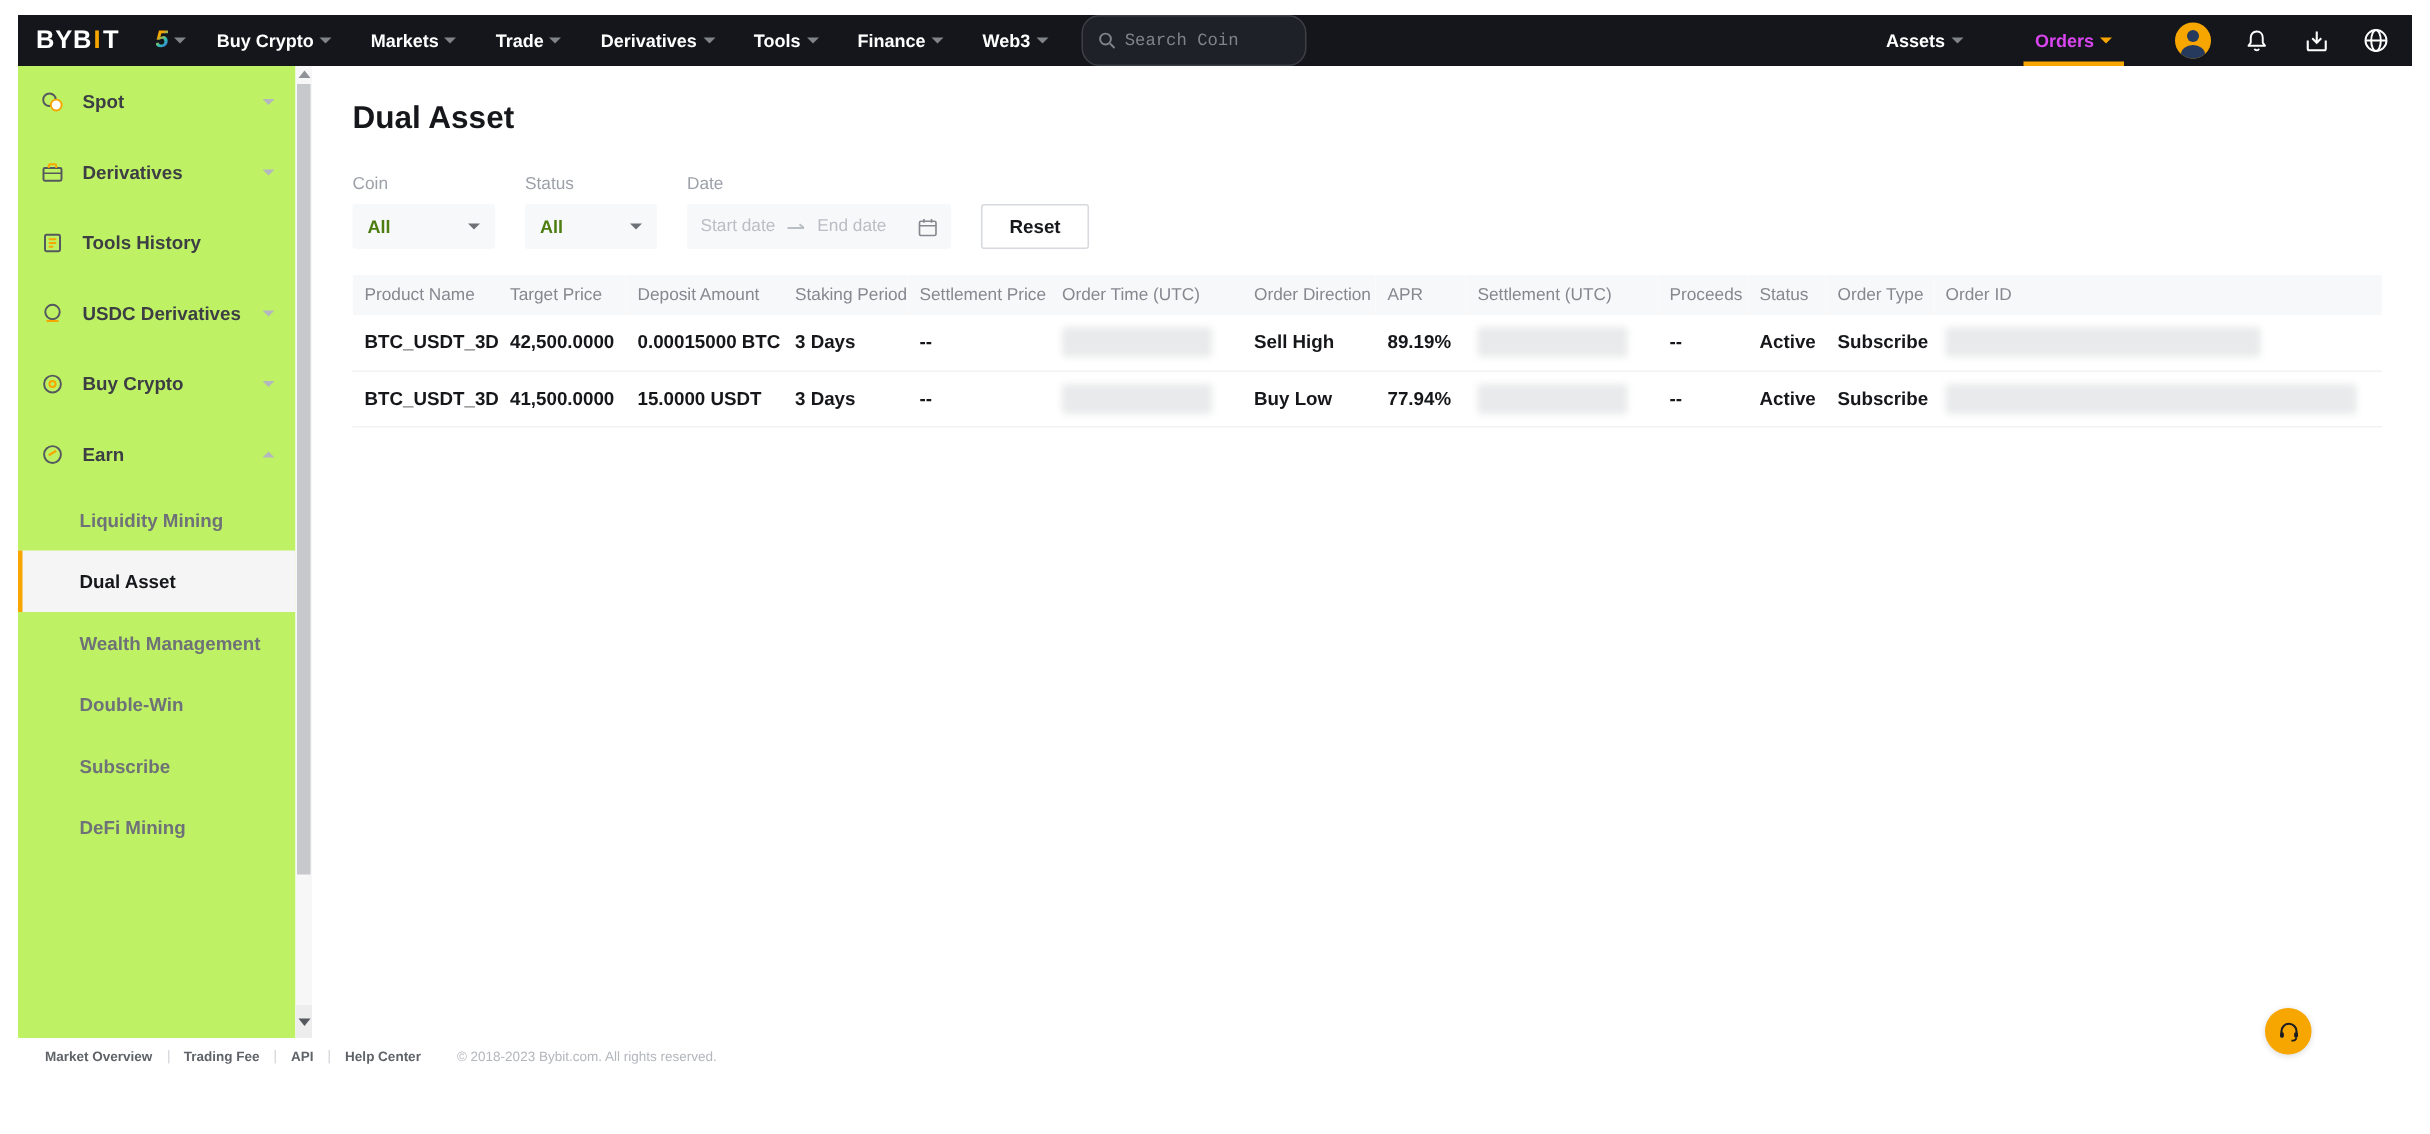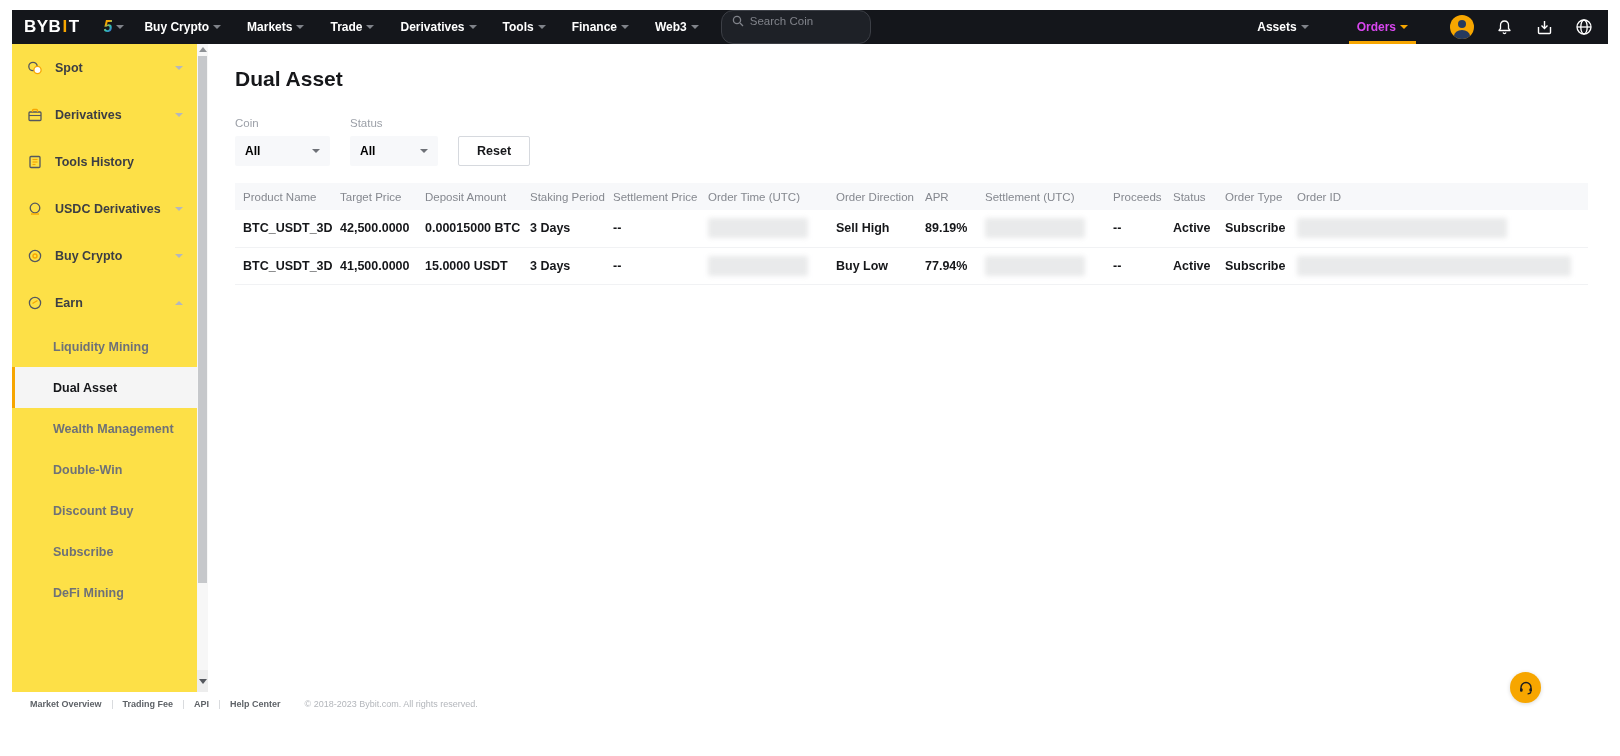--- a/index.html
+++ b/index.html
@@ -14,35 +14,35 @@
   .logo .accent { color:#f7a600; font-style:normal; margin:0 1px; }
   .anniv { display:flex; align-items:center; margin-right:20px; }
   .anniv-5 { font-size:16px; font-weight:bold; font-style:italic;
     background:linear-gradient(135deg,#f7a600 30%,#2ec4b6 55%,#3b6bd6 80%);
     -webkit-background-clip:text; background-clip:text; color:transparent; }
   .caret { width:0; height:0; border-left:4px solid transparent; border-right:4px solid transparent;
     border-top:4px solid #80838a; display:inline-block; margin-left:4px; }
   .caret.orange { border-top-color:#f7a600; }
   .nav-menu { display:flex; align-items:center; gap:26px; }
   .nav-item { display:flex; align-items:center; color:#ffffff; font-size:12px; font-weight:700; cursor:pointer; }
-  .search-pill { display:flex; align-items:flex-end; margin-left:22px; width:150px; height:24px;
-    background:#1e2127; border:1px solid #3c3f46; border-radius:12px; padding:16px 10px; gap:6px; }
+  .search-pill { display:flex; align-items:center; margin-left:22px; width:150px; height:24px;
+    background:#1e2127; border:1px solid #3c3f46; border-radius:12px; padding:16px 10px; gap:6px;font-family:Liberation Mono, monospace; }
   .search-pill span { color:#80838a; font-size:11.5px; }
   .nav-right { margin-left:auto; display:flex; align-items:center; gap:16px; }
   .nav-right .nav-item { padding:0 16px; height:34px; }
   .nav-item.orders { color:#d946ef; position:relative; }
   .orders-underline { position:absolute; left:8px; right:8px; bottom:0; height:3px; background:#f7a600; }
   .nav-icons { display:flex; align-items:center; gap:20px; margin-left:10px; }
   .nav-icon { width:20px; height:20px; display:flex; align-items:center; justify-content:center; cursor:pointer; }
   .avatar { width:24px; height:24px; border-radius:50%; background:#f7a600; overflow:hidden; position:relative; cursor:pointer; }
   .avatar .head { position:absolute; left:8px; top:5px; width:8px; height:8px; border-radius:50%; background:#263a5e; }
   .avatar .body { position:absolute; left:4px; top:15px; width:16px; height:12px; border-radius:50% 50% 0 0; background:#263a5e; }
 
   
-  .sidebar { position:absolute; left:12px; top:44px; width:185px; height:648px; background:#fde047; }
+  .sidebar { position:absolute; left:12px; top:44px; width:185px; height:648px; background:#bef264; }
   .side-item { height:47px; display:flex; align-items:center; padding:0 14px 0 15px; cursor:pointer; }
   .side-item .lbl { font-size:12.5px; font-weight:700; color:#3c3e44; margin-left:12px; }
   .side-item .chev { margin-left:auto; }
   .chev-down { width:0; height:0; border-left:4px solid transparent; border-right:4px solid transparent; border-top:4px solid #b4b7bd; }
   .chev-up   { width:0; height:0; border-left:4px solid transparent; border-right:4px solid transparent; border-bottom:4px solid #b4b7bd; }
   .sub-item { height:41px; display:flex; align-items:center; padding-left:41px; cursor:pointer; }
   .sub-item .lbl { font-size:12.5px; font-weight:700; color:#6e7177; }
   .sub-item.active { background:#f5f5f5; border-left:3px solid #f7a600; padding-left:38px; }
   .sub-item.active .lbl { color:#16171a; }
   .side-scroll { position:absolute; left:197px; top:44px; width:11px; height:648px; background:#f7f7f7; }
@@ -54,21 +54,21 @@
   .scroll-down { width:0; height:0; border-left:4px solid transparent; border-right:4px solid transparent; border-top:5px solid #55585e; }
 
   
   .main { position:absolute; left:235px; top:44px; width:1353px; }
   .page-title { margin-top:23px; font-size:21px; font-weight:700; color:#16171a; }
   .filters { display:flex; align-items:flex-end; margin-top:26px; gap:20px; }
   .fgroup { display:flex; flex-direction:column; gap:7px; }
   .flabel { font-size:11.5px; color:#9ca0a8; }
   .select { width:95px; height:30px; background:#f7f8fa; border-radius:2px; display:flex;
     align-items:center; padding:0 10px; cursor:pointer; }
-  .select .val { font-size:12px; font-weight:700; color:#000000; }
+  .select .val { font-size:12px; font-weight:700; color:#4d7c0f; }
   .select .caret2 { margin-left:auto; width:0; height:0; border-left:4px solid transparent;
     border-right:4px solid transparent; border-top:4px solid #6e7177; }
   .select.status { width:88px; }
   .daterange { width:176px; height:30px; background:#f7f8fa; border-radius:2px; display:flex;
     align-items:center; padding:0 9px; gap:7px; cursor:pointer; }
   .daterange .ph { font-size:11.5px; color:#b9bdc4; }
   .reset-btn { height:30px; padding:0 18px; background:#fff; border:1px solid #d6d9de; border-radius:2px;
     font-size:12.5px; font-weight:700; color:#16171a; cursor:pointer; margin-left:0; font-family:inherit; }
 
   
@@ -241,23 +241,20 @@
     <div class="sub-item active">
         <span class="lbl">Dual Asset</span>
       </div>
     <div class="sub-item">
         <span class="lbl">Wealth Management</span>
       </div>
     <div class="sub-item">
         <span class="lbl">Double-Win</span>
       </div>
     <div class="sub-item">
-        <span class="lbl">Discount Buy</span>
-      </div>
-    <div class="sub-item">
         <span class="lbl">Subscribe</span>
       </div>
     <div class="sub-item">
         <span class="lbl">DeFi Mining</span>
       </div>
   </div>
 
   <div class="side-scroll">
     <span class="scroll-up"></span>
     <span class="scroll-thumb"></span>
@@ -275,20 +272,37 @@
         <div class="select">
           <span class="val">All</span>
           <span class="caret2"></span>
         </div>
       </div>
       <div class="fgroup">
         <span class="flabel">Status</span>
         <div class="select status">
           <span class="val">All</span>
           <span class="caret2"></span>
+        </div>
+      </div>
+      <div class="fgroup">
+        <span class="flabel">Date</span>
+        <div class="daterange">
+          <span class="ph">Start date</span>
+          <svg width="14" height="8" viewBox="0 0 14 8">
+              <line x1="1" y1="5" x2="12" y2="5" stroke="#b9bdc4" stroke-width="1.2"></line>
+              <path d="M9 2.5 12 5" stroke="#b9bdc4" stroke-width="1.2" fill="none"></path>
+            </svg>
+          <span class="ph">End date</span>
+          <svg width="13" height="13" viewBox="0 0 13 13" style="margin-left:auto">
+              <rect x="1" y="2.5" width="11" height="9.5" rx="1" fill="none" stroke="#85888f" stroke-width="1.1"></rect>
+              <line x1="1" y1="5.5" x2="12" y2="5.5" stroke="#85888f" stroke-width="1.1"></line>
+              <line x1="4" y1="1" x2="4" y2="3.5" stroke="#85888f" stroke-width="1.1"></line>
+              <line x1="9" y1="1" x2="9" y2="3.5" stroke="#85888f" stroke-width="1.1"></line>
+            </svg>
         </div>
       </div>
       <button class="reset-btn">Reset</button>
     </div>
 
     <table class="tbl">
       <colgroup>
         <col style="width:97px">
           <col style="width:85px">
           <col style="width:105px">

